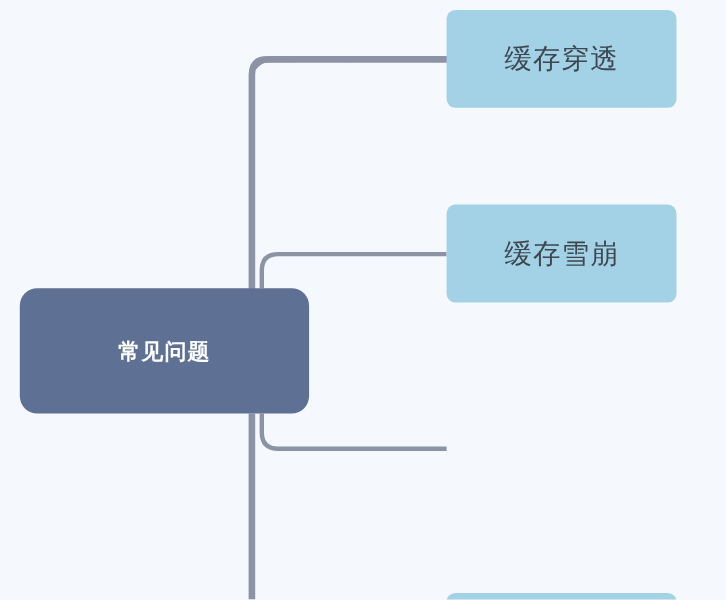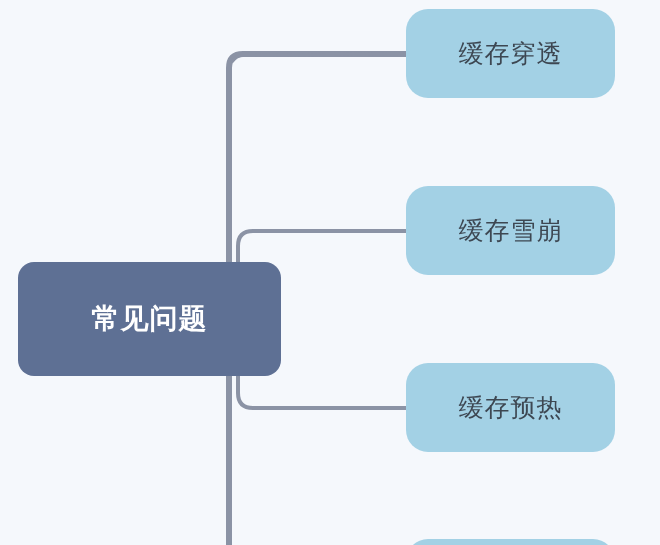--- a/index.html
+++ b/index.html
@@ -33,30 +33,30 @@
       cursor: pointer;
     }
     .root {
       left: 18px;
       top: 262px;
       width: 263px;
       height: 114px;
       background: #5e7094;
       border-radius: 16px;
       color: #ffffff;
-      font-size: 28px;
+      font-size: 20px;
       font-weight: bold;
       letter-spacing: 1px;
     }
     .child {
       left: 406px;
       width: 209px;
       height: 89px;
       background: #a3d1e5;
-      border-radius: 22px;
+      border-radius: 8px;
       color: #3d4752;
       font-size: 25px;
       letter-spacing: 1px;
     }
   </style>
 </head>
 <body>
 
 <div class="canvas">
 
@@ -75,21 +75,18 @@
   </div>
 
   <div class="node child" style="top:9px;">
     <span>缓存穿透</span>
   </div>
 
   <div class="node child" style="top:186px;font-family:Liberation Mono, monospace;">
     <span>缓存雪崩</span>
   </div>
 
-  <div class="node child" style="top:363px;">
-    <span>缓存预热</span>
-  </div>
 
   <div class="node child" style="top:539px;">
     <span></span>
   </div>
 
 </div>
 
 </body></html>

